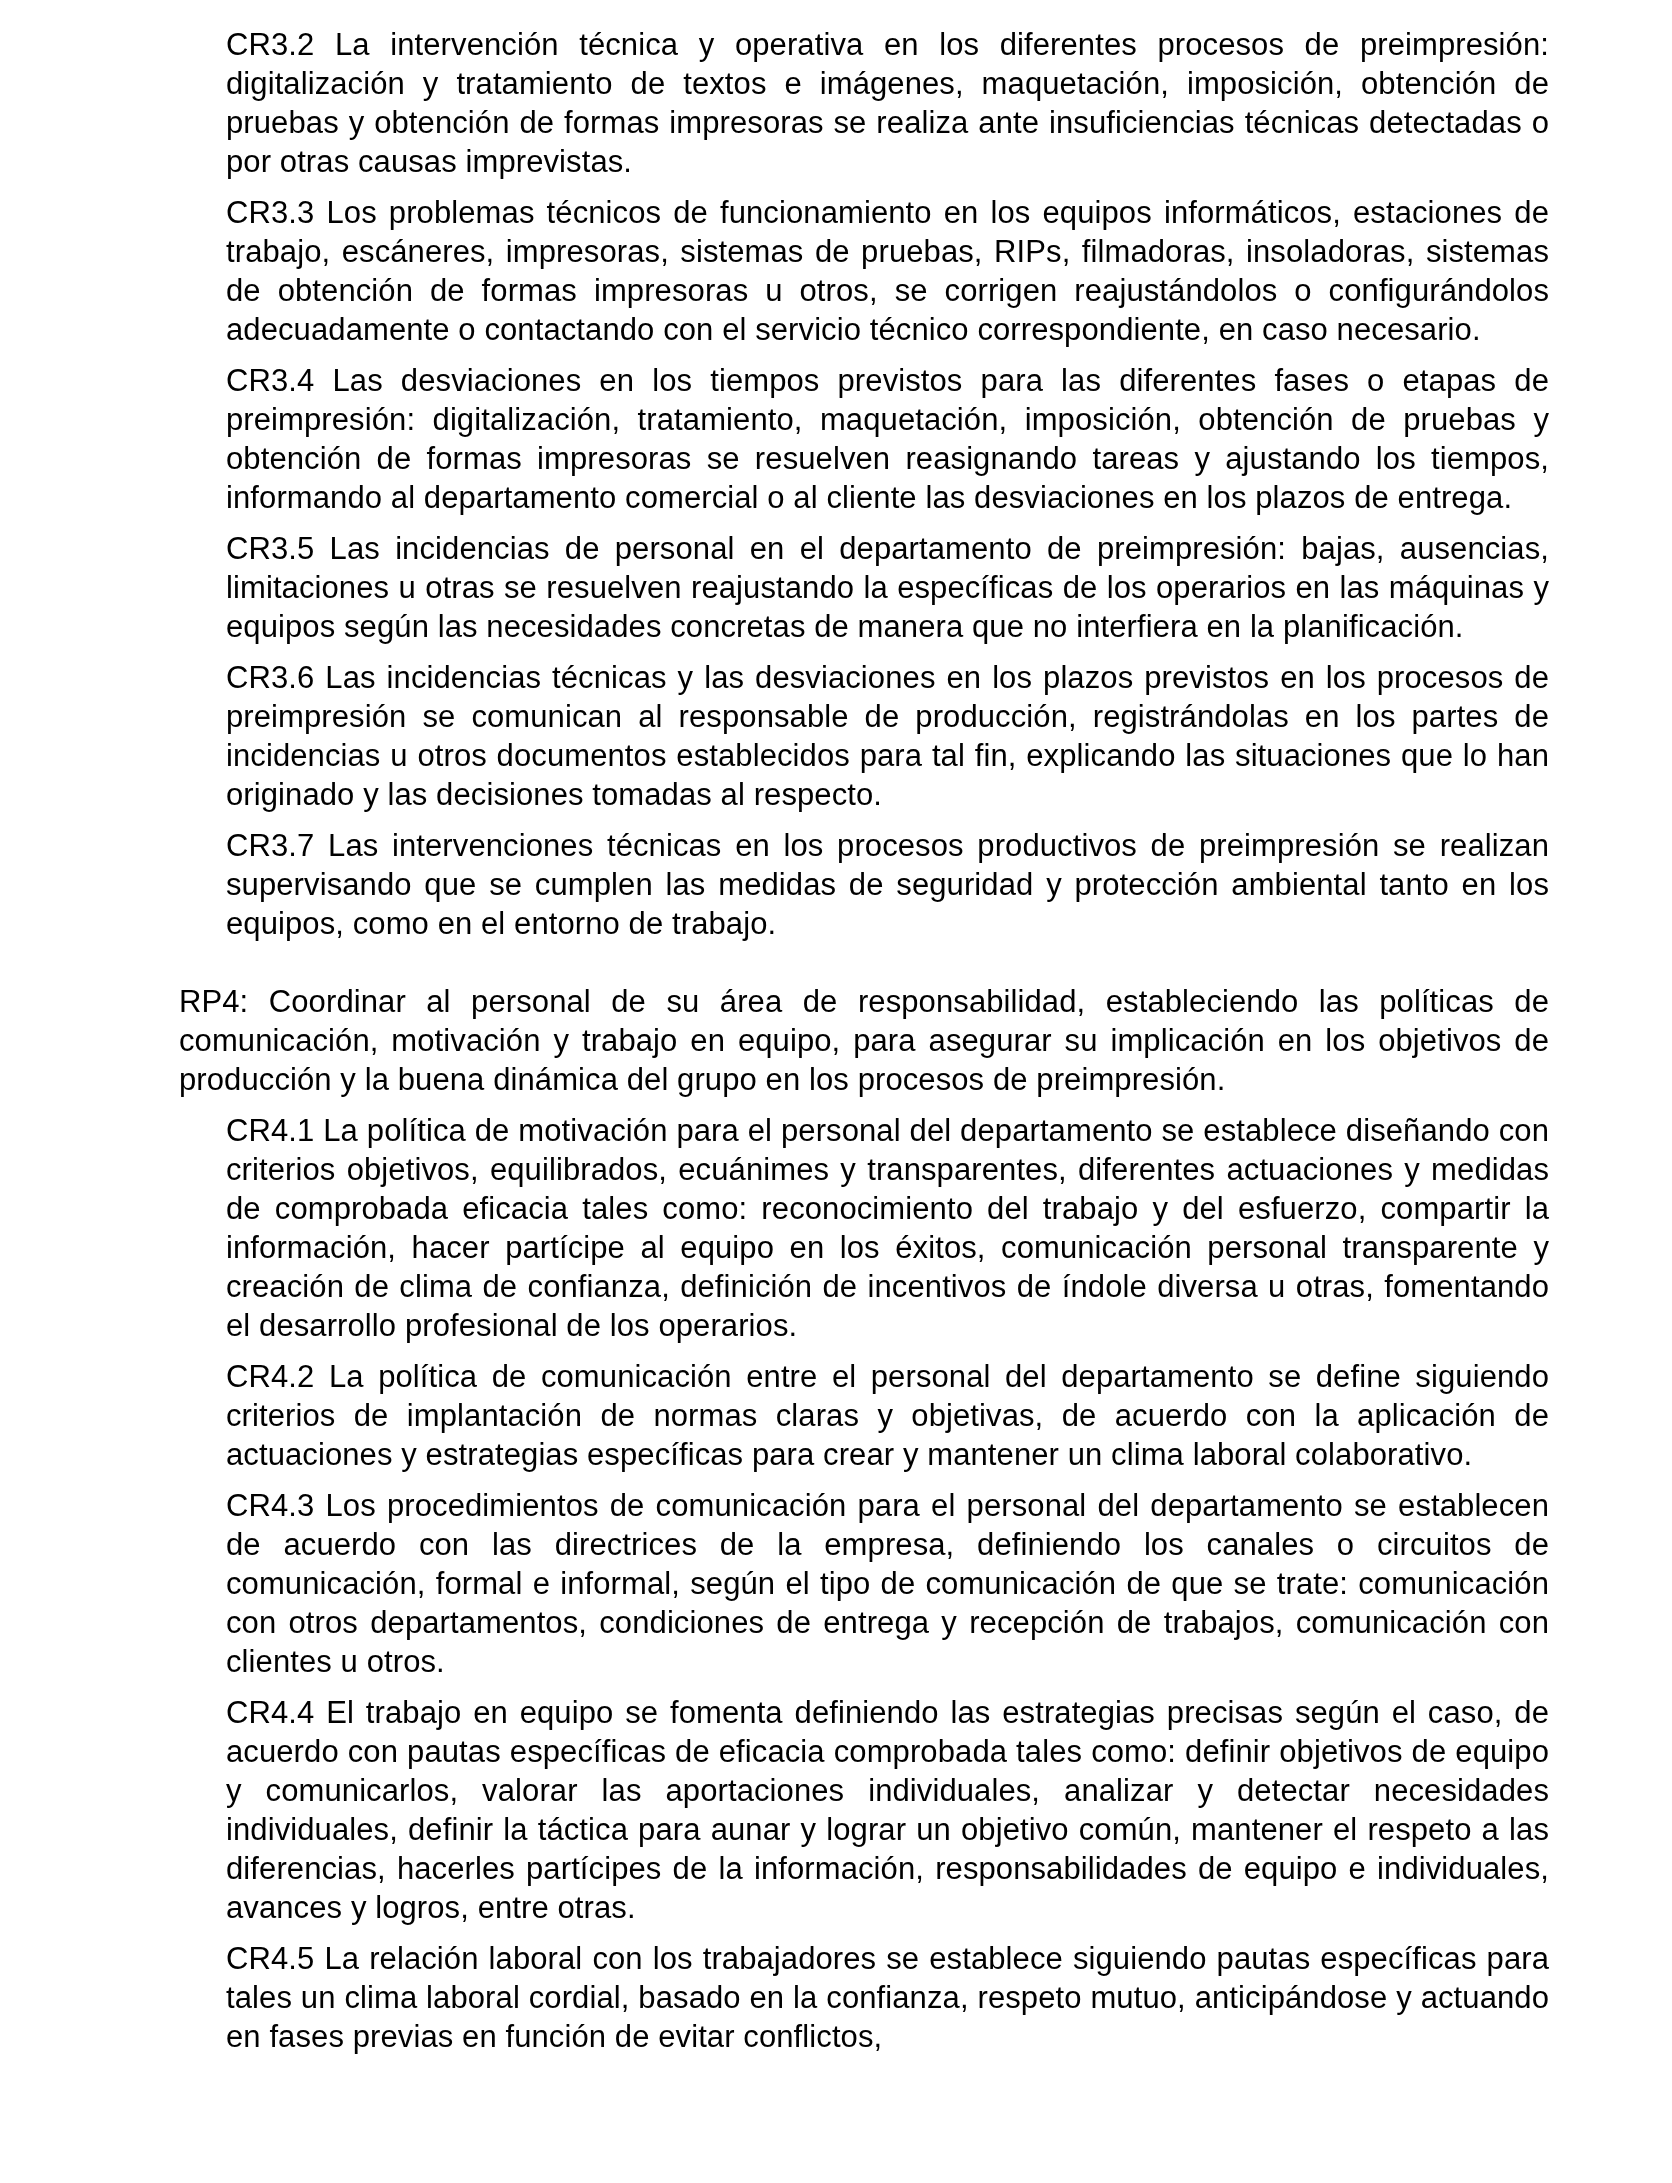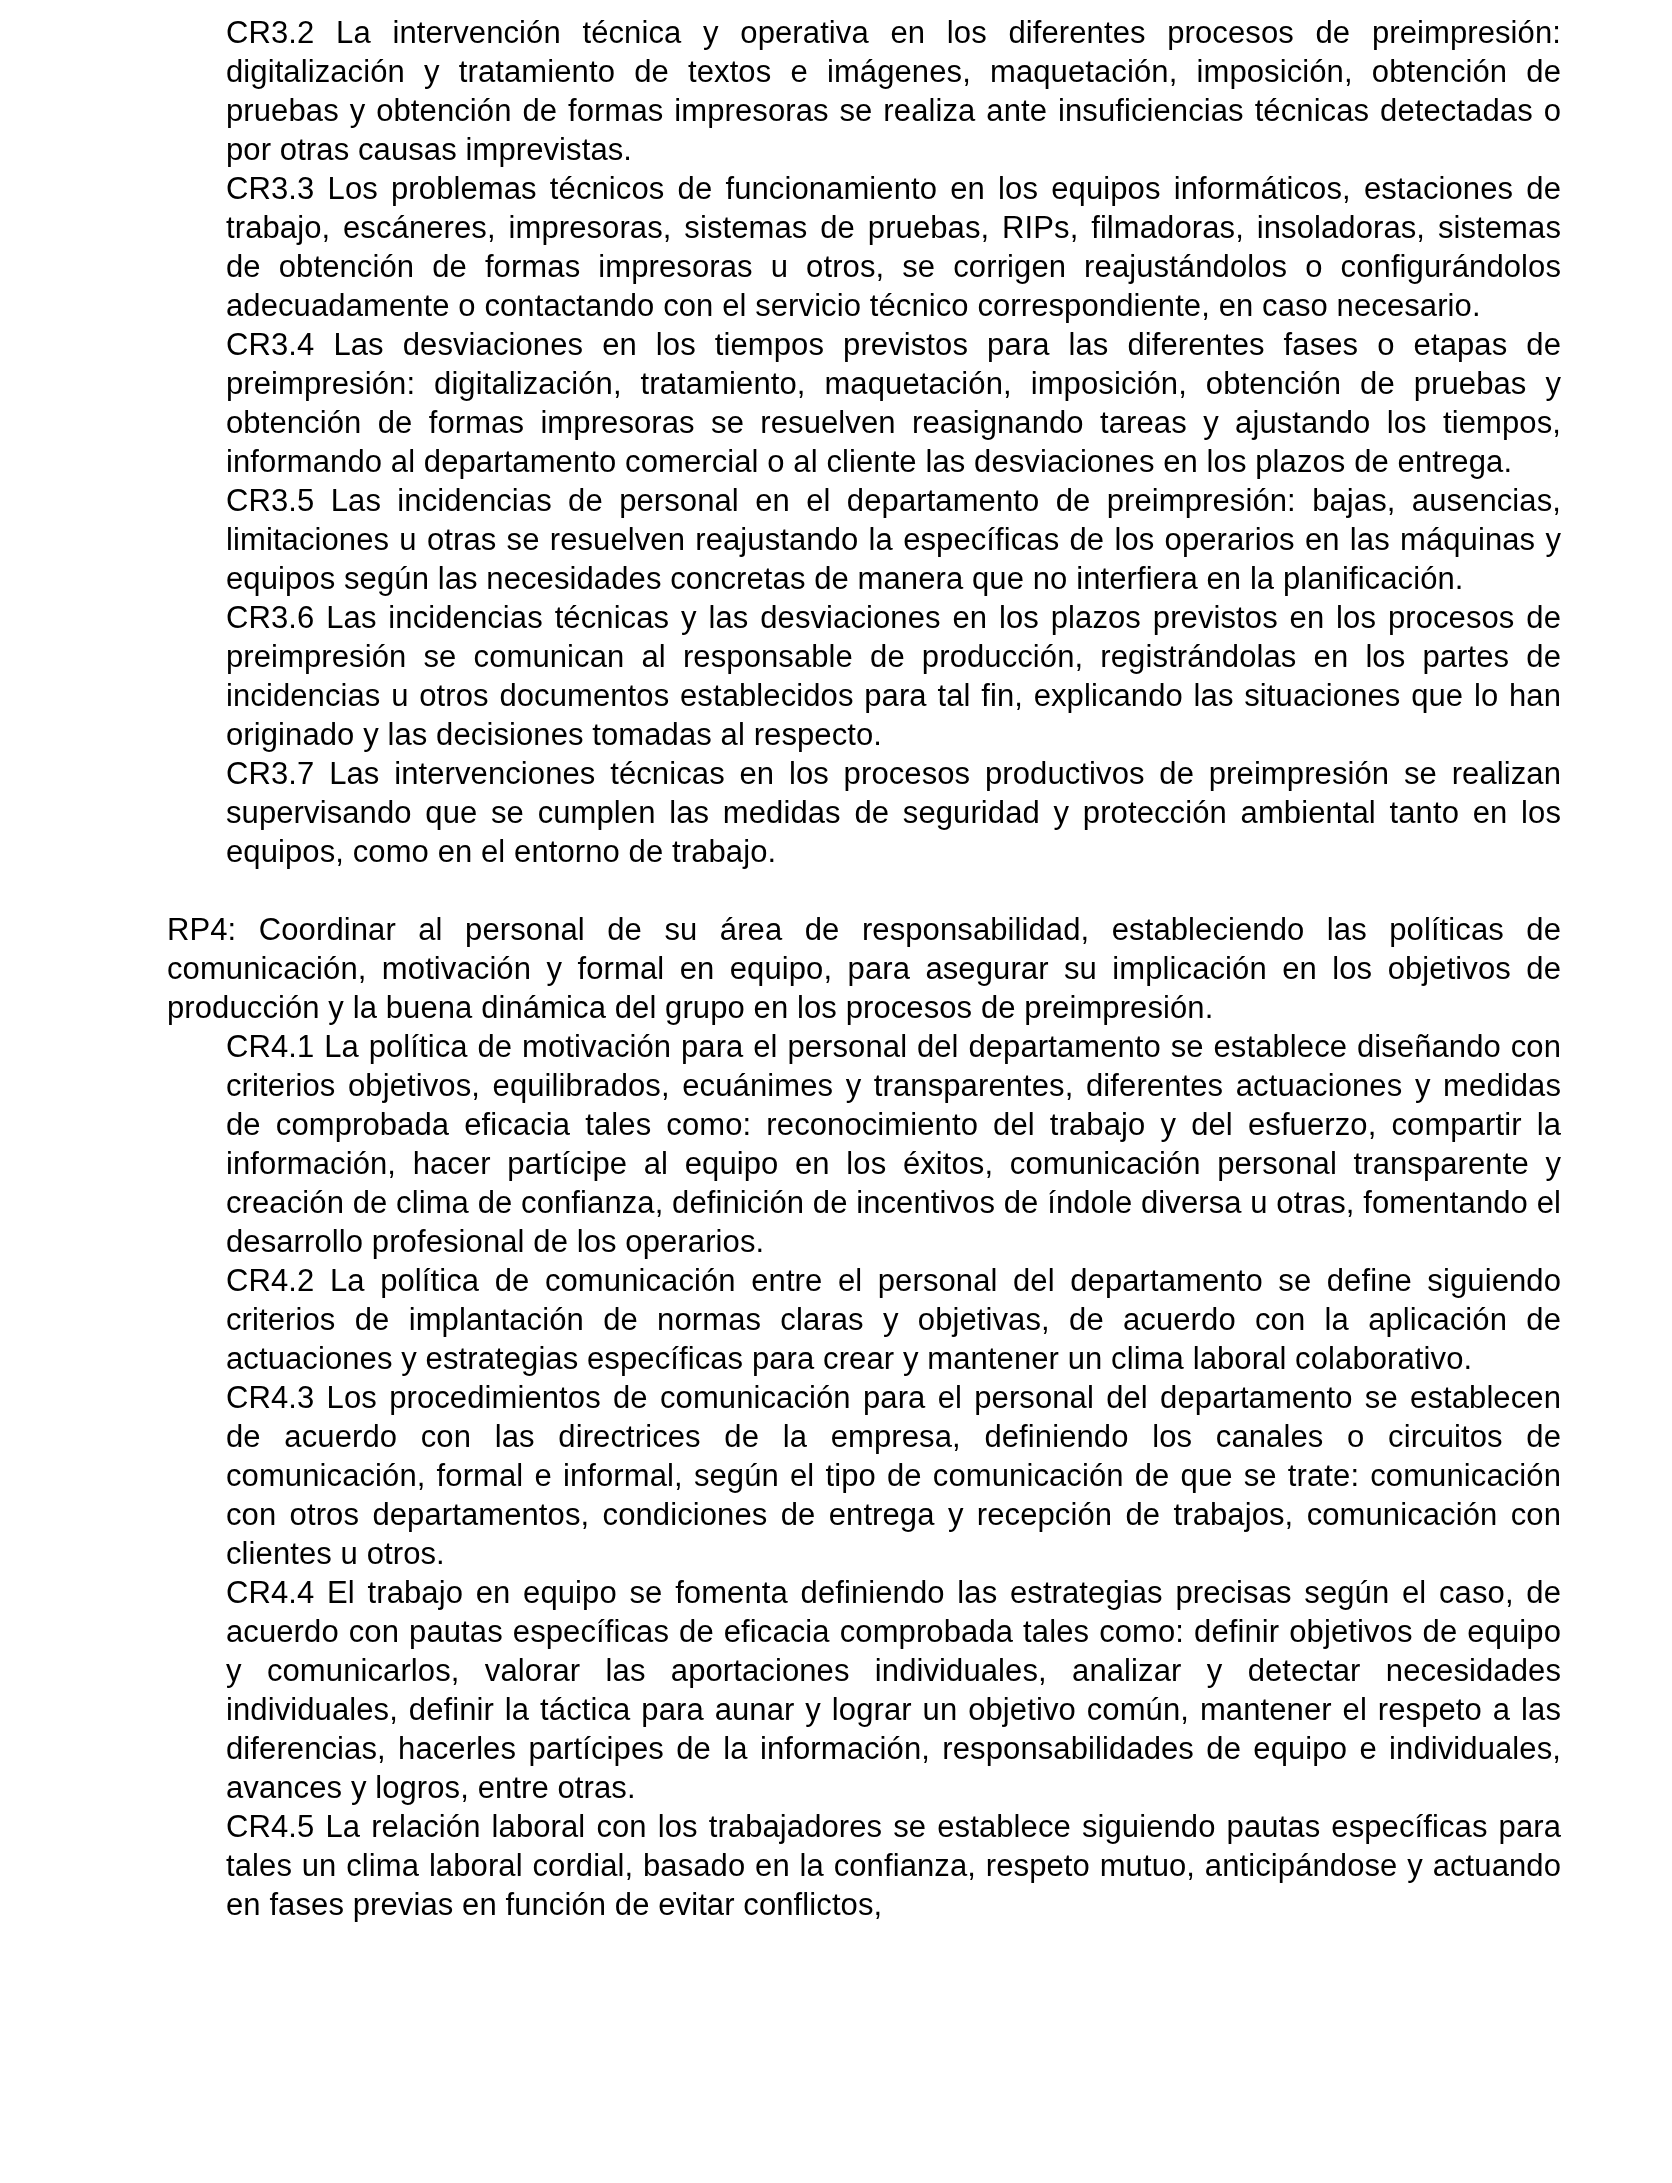--- a/index.html
+++ b/index.html
@@ -14,41 +14,41 @@
     background: #ffffff;
     overflow: hidden;
     box-sizing: border-box;
     padding: 12.6px 111px 0 167px;
     font-family: "Liberation Sans", sans-serif;
     font-size: 31px;
     line-height: 39px;
     color: #000000;
   }
   .para {
-    margin: 0;
+    margin: 12px;
     text-align: justify;
     letter-spacing: 0.1px;
   }
   .para.indent {
     margin-left: 59px;
   }
   .para.gap-above {
     margin-top: 39px;
   }
 </style>
 </head>
 <body>
 
 <div class="page">
   <p class="para indent">CR3.2 La intervención técnica y operativa en los diferentes procesos de preimpresión: digitalización y tratamiento de textos e imágenes, maquetación, imposición, obtención de pruebas y obtención de formas impresoras se realiza ante insuficiencias técnicas detectadas o por otras causas imprevistas.</p>
   <p class="para indent">CR3.3 Los problemas técnicos de funcionamiento en los equipos informáticos, estaciones de trabajo, escáneres, impresoras, sistemas de pruebas, RIPs, filmadoras, insoladoras, sistemas de obtención de formas impresoras u otros, se corrigen reajustándolos o configurándolos adecuadamente o contactando con el servicio técnico correspondiente, en caso necesario.</p>
   <p class="para indent">CR3.4 Las desviaciones en los tiempos previstos para las diferentes fases o etapas de preimpresión: digitalización, tratamiento, maquetación, imposición, obtención de pruebas y obtención de formas impresoras se resuelven reasignando tareas y ajustando los tiempos, informando al departamento comercial o al cliente las desviaciones en los plazos de entrega.</p>
   <p class="para indent">CR3.5 Las incidencias de personal en el departamento de preimpresión: bajas, ausencias, limitaciones u otras se resuelven reajustando la específicas de los operarios en las máquinas y equipos según las necesidades concretas de manera que no interfiera en la planificación.</p>
   <p class="para indent">CR3.6 Las incidencias técnicas y las desviaciones en los plazos previstos en los procesos de preimpresión se comunican al responsable de producción, registrándolas en los partes de incidencias u otros documentos establecidos para tal fin, explicando las situaciones que lo han originado y las decisiones tomadas al respecto.</p>
   <p class="para indent">CR3.7 Las intervenciones técnicas en los procesos productivos de preimpresión se realizan supervisando que se cumplen las medidas de seguridad y protección ambiental tanto en los equipos, como en el entorno de trabajo.</p>
-  <p class="para gap-above">RP4: Coordinar al personal de su área de responsabilidad, estableciendo las políticas de comunicación, motivación y formal en equipo, para asegurar su implicación en los objetivos de producción y la buena dinámica del grupo en los procesos de preimpresión.</p>
+  <p class="para gap-above">RP4: Coordinar al personal de su área de responsabilidad, estableciendo las políticas de comunicación, motivación y trabajo en equipo, para asegurar su implicación en los objetivos de producción y la buena dinámica del grupo en los procesos de preimpresión.</p>
   <p class="para indent">CR4.1 La política de motivación para el personal del departamento se establece diseñando con criterios objetivos, equilibrados, ecuánimes y transparentes, diferentes actuaciones y medidas de comprobada eficacia tales como: reconocimiento del trabajo y del esfuerzo, compartir la información, hacer partícipe al equipo en los éxitos, comunicación personal transparente y creación de clima de confianza, definición de incentivos de índole diversa u otras, fomentando el desarrollo profesional de los operarios.</p>
   <p class="para indent">CR4.2 La política de comunicación entre el personal del departamento se define siguiendo criterios de implantación de normas claras y objetivas, de acuerdo con la aplicación de actuaciones y estrategias específicas para crear y mantener un clima laboral colaborativo.</p>
   <p class="para indent">CR4.3 Los procedimientos de comunicación para el personal del departamento se establecen de acuerdo con las directrices de la empresa, definiendo los canales o circuitos de comunicación, formal e informal, según el tipo de comunicación de que se trate: comunicación con otros departamentos, condiciones de entrega y recepción de trabajos, comunicación con clientes u otros.</p>
   <p class="para indent">CR4.4 El trabajo en equipo se fomenta definiendo las estrategias precisas según el caso, de acuerdo con pautas específicas de eficacia comprobada tales como: definir objetivos de equipo y comunicarlos, valorar las aportaciones individuales, analizar y detectar necesidades individuales, definir la táctica para aunar y lograr un objetivo común, mantener el respeto a las diferencias, hacerles partícipes de la información, responsabilidades de equipo e individuales, avances y logros, entre otras.</p>
   <p class="para indent">CR4.5 La relación laboral con los trabajadores se establece siguiendo pautas específicas para tales un clima laboral cordial, basado en la confianza, respeto mutuo, anticipándose y actuando en fases previas en función de evitar conflictos,</p>
 </div>
 
 
 </body></html>

